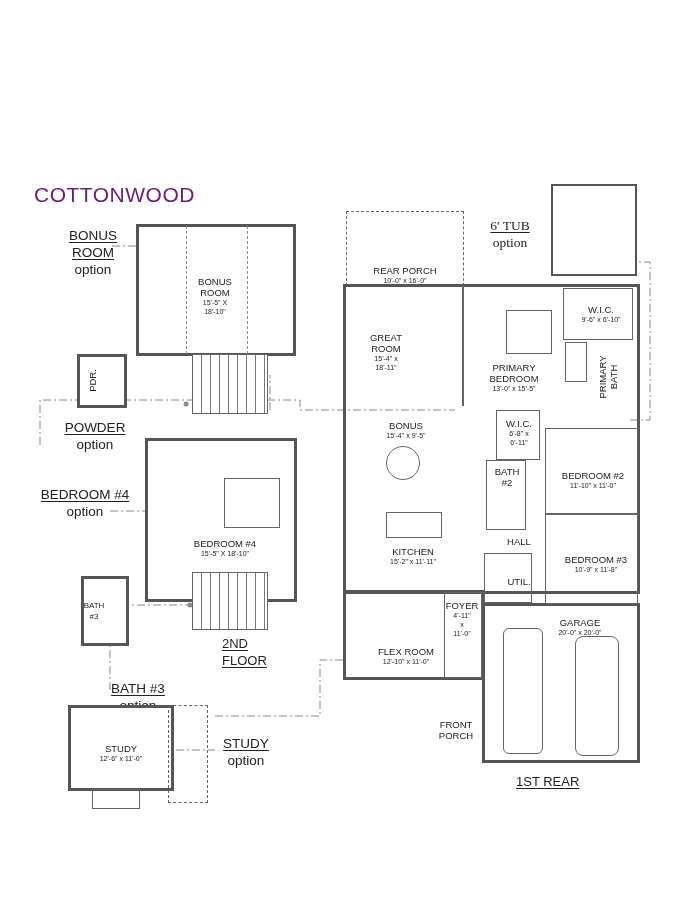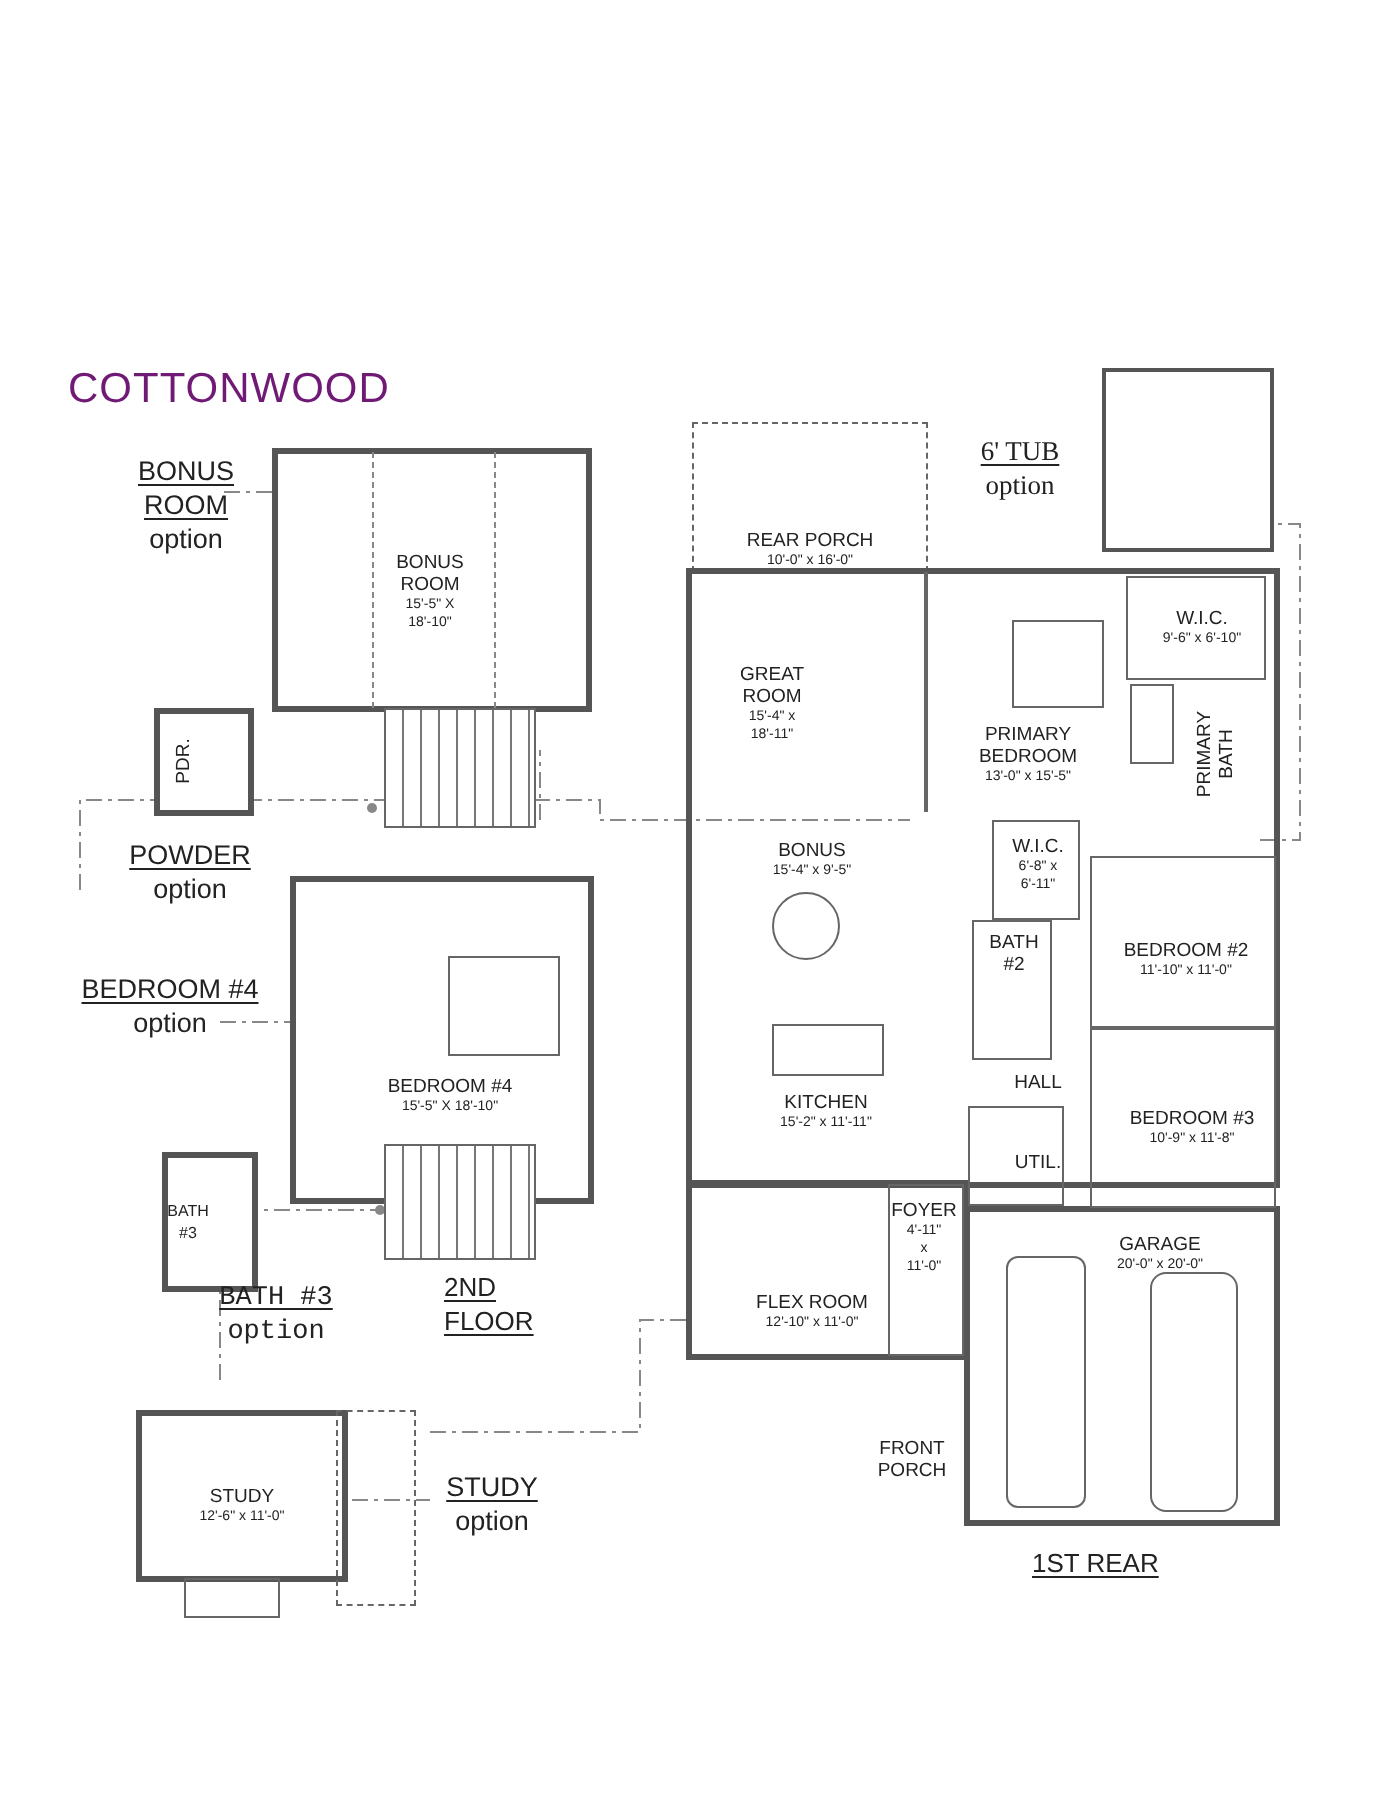--- a/index.html
+++ b/index.html
@@ -78,21 +78,21 @@
 <div class="abs opt" style="left:30px;top:486px;width:110px;">
   <div class="u">BEDROOM #4</div>
   <div>option</div>
 </div>
 
 <div class="wall" style="left:81px;top:576px;width:48px;height:70px;"></div>
 <div class="room" style="left:81px;top:600px;width:26px;">
   <div class="n" style="font-size:8px;">BATH</div>
   <div class="n" style="font-size:8px;">#3</div>
 </div>
-<div class="abs opt" style="left:98px;top:641px;width:80px;font-family:Liberation Mono, monospace;">
+<div class="abs opt" style="left:98px;top:680px;width:80px;">
   <div class="u">BATH #3</div>
   <div>option</div>
 </div>
 
 <div class="abs floorlbl" style="left:222px;top:635px;width:70px;">
   <div class="u">2ND</div>
   <div class="u">FLOOR</div>
 </div>
 
 <div class="wall" style="left:68px;top:705px;width:106px;height:86px;"></div>

